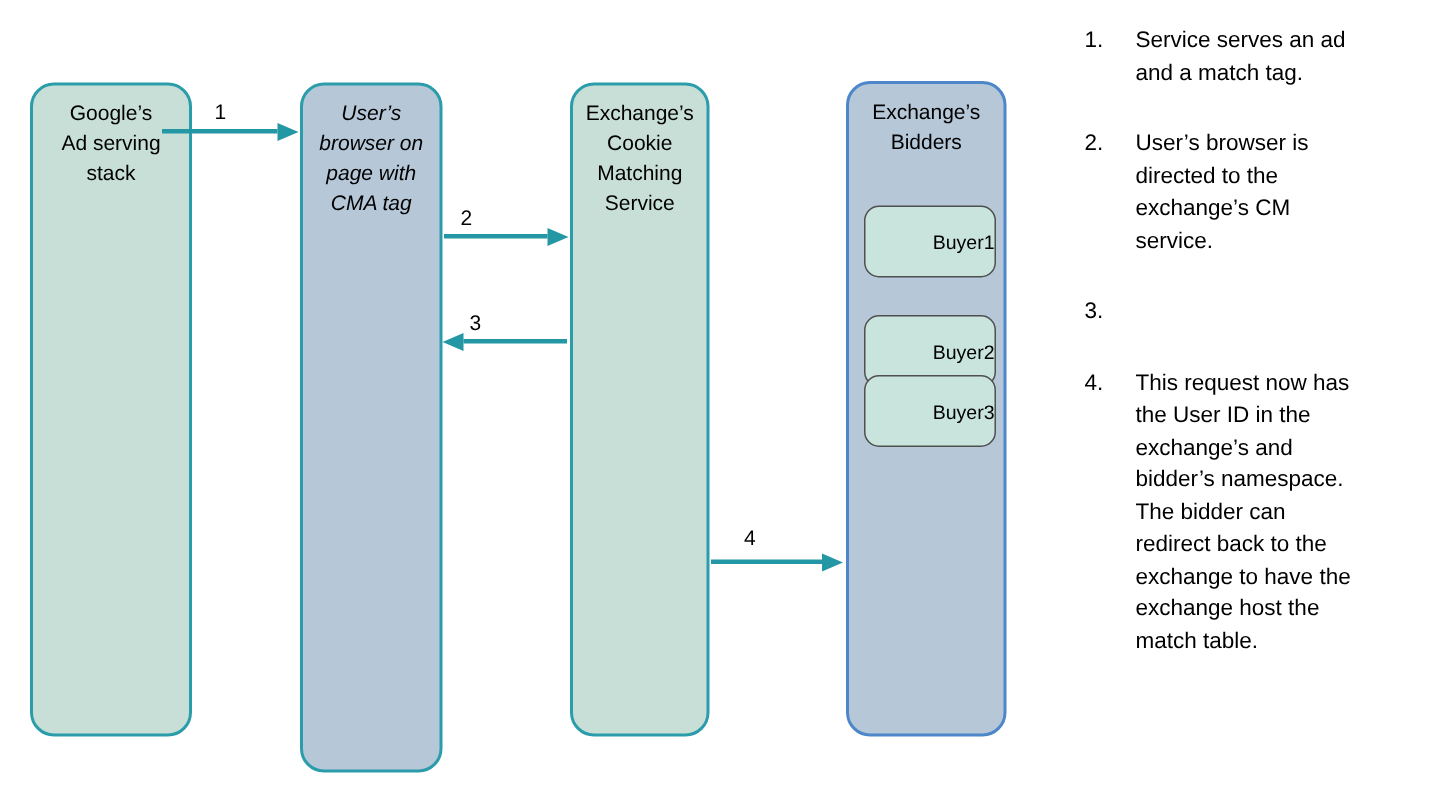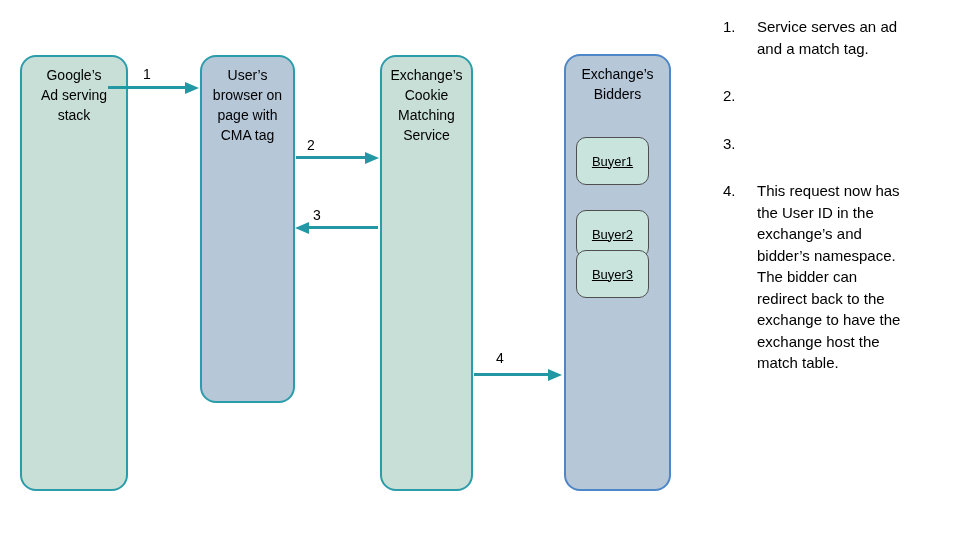--- a/index.html
+++ b/index.html
@@ -24,39 +24,38 @@
   .node-label {
     font-size: 14px;
     line-height: 20px;
     white-space: pre-line;
   }
   .fill-green { background: #c8dfd7; }
   .fill-blue  { background: #b6c7d8; }
   .node-bidders { border-color: #4d86c9; }
 
   #node-google  { left: 20px;  top: 55px; width: 108px;  height: 436px; }
-  #node-browser { left: 200px; top: 55px; width: 95px;  height: 348px; }
+  #node-browser { left: 200px; top: 55px; width: 95px;  height: 460px; font-style: italic; }
   #node-cm      { left: 380px; top: 55px; width: 93px;  height: 436px; }
   #node-bidders { left: 564px; top: 54px; width: 107px; height: 437px; }
 
   
   .buyer {
     position: absolute;
     left: 10px;
-    width: 73px;
+    width: 88px;
     height: 48px;
     box-sizing: border-box;
     background: #c9e4dd;
     border: 1.5px solid #4f4f4f;
     border-radius: 10px;
     display: flex;
     align-items: center;
-    justify-content: center;
+    justify-content: flex-end;
     font-size: 13px;
-    text-decoration: underline;
   }
   #buyer-0 { top: 81px; }
   #buyer-1 { top: 137px; margin-top: 17px; }
   #buyer-2 { top: 194px; }
   #buyer-3 { top: 329px; }
 
   
   .arrow {
     position: absolute;
     height: 3px;
@@ -162,20 +161,24 @@
   <div class="arrow-label" id="arrow-label-4">4</div>
 
   <div class="steps">
     <div class="step">
       <div class="step-num">1.</div>
       <div class="step-text">Service serves an ad
 and a match tag.</div>
     </div>
     <div class="step">
       <div class="step-num">2.</div>
+      <div class="step-text">User’s browser is
+directed to the
+exchange’s CM
+service.</div>
     </div>
     <div class="step">
       <div class="step-num">3.</div>
     </div>
     <div class="step">
       <div class="step-num">4.</div>
       <div class="step-text">This request now has
 the User ID in the
 exchange’s and
 bidder’s namespace.

